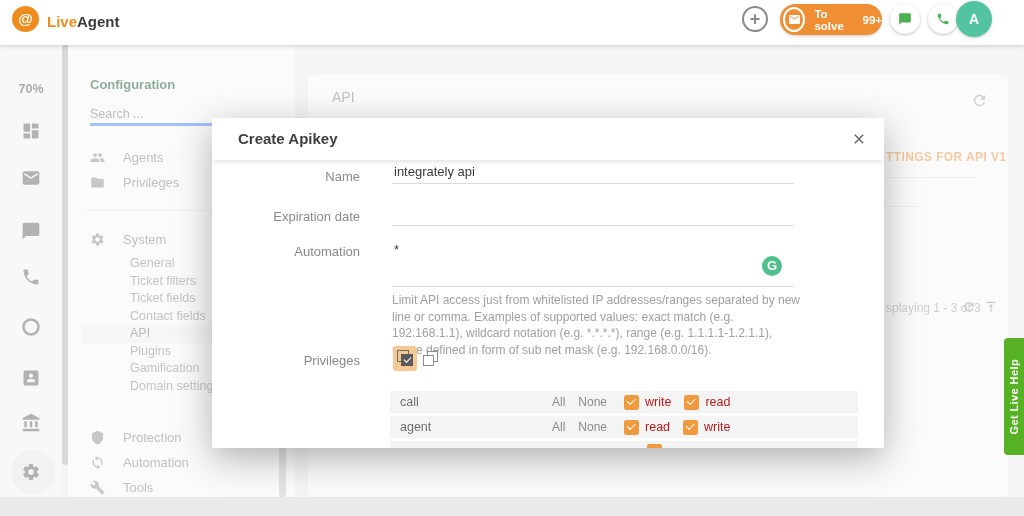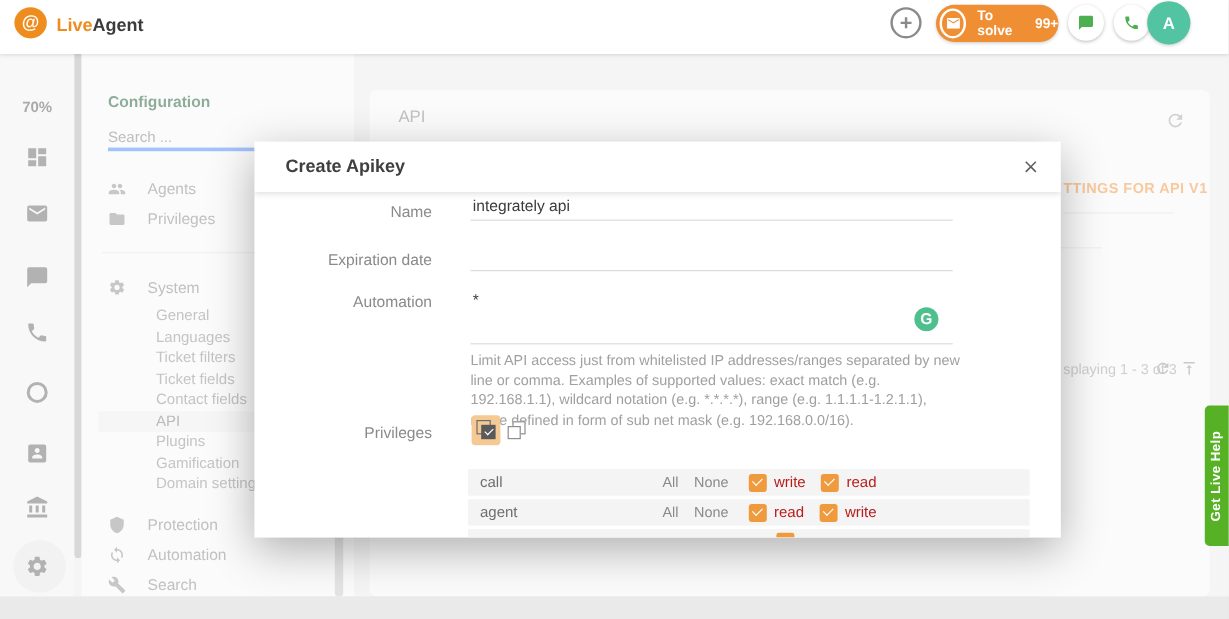--- a/index.html
+++ b/index.html
@@ -170,21 +170,20 @@
   </div>
   <div class="sb-divider"></div>
   <div class="sb-item" style="top:185px">
     <svg viewBox="0 0 24 24" fill="#8a8a8a">
         <path d="M19.14 12.94c.04-.3.06-.61.06-.94 0-.32-.02-.64-.07-.94l2.03-1.58c.18-.14.23-.41.12-.61l-1.92-3.32c-.12-.22-.37-.29-.59-.22l-2.39.96c-.5-.38-1.03-.7-1.62-.94l-.36-2.54c-.04-.24-.24-.41-.48-.41h-3.84c-.24 0-.43.17-.47.41l-.36 2.54c-.59.24-1.13.57-1.62.94l-2.39-.96c-.22-.08-.47 0-.59.22L2.74 8.87c-.12.21-.08.47.12.61l2.03 1.58c-.05.3-.09.63-.09.94s.02.64.07.94l-2.03 1.58c-.18.14-.23.41-.12.61l1.92 3.32c.12.22.37.29.59.22l2.39-.96c.5.38 1.03.7 1.62.94l.36 2.54c.05.24.24.41.48.41h3.84c.24 0 .44-.17.47-.41l.36-2.54c.59-.24 1.13-.56 1.62-.94l2.39.96c.22.08.47 0 .59-.22l1.92-3.32c.12-.22.07-.47-.12-.61l-2.01-1.58zM12 15.6c-1.98 0-3.6-1.62-3.6-3.6s1.62-3.6 3.6-3.6 3.6 1.62 3.6 3.6-1.62 3.6-3.6 3.6z"></path>
       </svg>
     <span>System</span>
   </div>
   <div class="sb-sub">
     <div class="sb-sub-item">General</div>
-    <div class="sb-sub-item">Languages</div>
     <div class="sb-sub-item">Ticket filters</div>
     <div class="sb-sub-item">Ticket fields</div>
     <div class="sb-sub-item">Contact fields</div>
     <div class="sb-sub-item active">API</div>
     <div class="sb-sub-item">Plugins</div>
     <div class="sb-sub-item">Gamification</div>
     <div class="sb-sub-item">Domain settings</div>
   </div>
   <div class="sb-item" style="top:383px">
     <svg viewBox="0 0 24 24" fill="#8a8a8a">
@@ -195,21 +194,21 @@
   <div class="sb-item" style="top:408px">
     <svg viewBox="0 0 24 24" fill="#8a8a8a">
         <path d="M12 4V1L8 5l4 4V6c3.31 0 6 2.69 6 6 0 1.01-.25 1.97-.7 2.8l1.46 1.46C19.54 15.03 20 13.57 20 12c0-4.42-3.58-8-8-8zm0 14c-3.31 0-6-2.69-6-6 0-1.01.25-1.97.7-2.8L5.24 7.74C4.46 8.97 4 10.43 4 12c0 4.42 3.58 8 8 8v3l4-4-4-4v3z"></path>
       </svg>
     <span>Automation</span>
   </div>
   <div class="sb-item" style="top:433px">
     <svg viewBox="0 0 24 24" fill="#8a8a8a">
         <path d="M22.7 19l-9.1-9.1c.9-2.3.4-5-1.5-6.9-2-2-5-2.4-7.4-1.3L9 6 6 9 1.6 4.7C.4 7.1.9 10.1 2.9 12.1c1.9 1.9 4.6 2.4 6.9 1.5l9.1 9.1c.4.4 1 .4 1.4 0l2.3-2.3c.5-.4.5-1.1.1-1.4z"></path>
       </svg>
-    <span>Search</span>
+    <span>Tools</span>
   </div>
 </div>
 <div class="sb-scroll"></div>
 
 <div class="card">
   <div class="card-title">API</div>
   <svg class="card-refresh" width="17" height="17" viewBox="0 0 24 24" fill="#a0a0a0">
       <path d="M17.65 6.35C16.2 4.9 14.21 4 12 4c-4.42 0-7.99 3.58-7.99 8s3.57 8 7.99 8c3.73 0 6.84-2.55 7.73-6h-2.08c-.82 2.33-3.04 4-5.65 4-3.31 0-6-2.69-6-6s2.69-6 6-6c1.66 0 3.14.69 4.22 1.78L13 11h7V4l-2.35 2.35z"></path>
     </svg>
   <div class="v1-heading">TTINGS FOR API V1</div>

